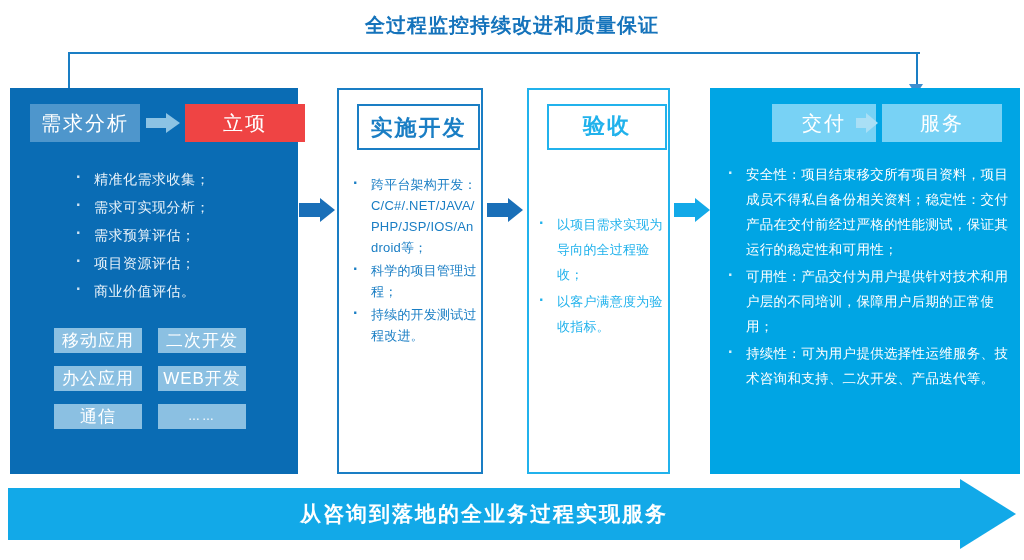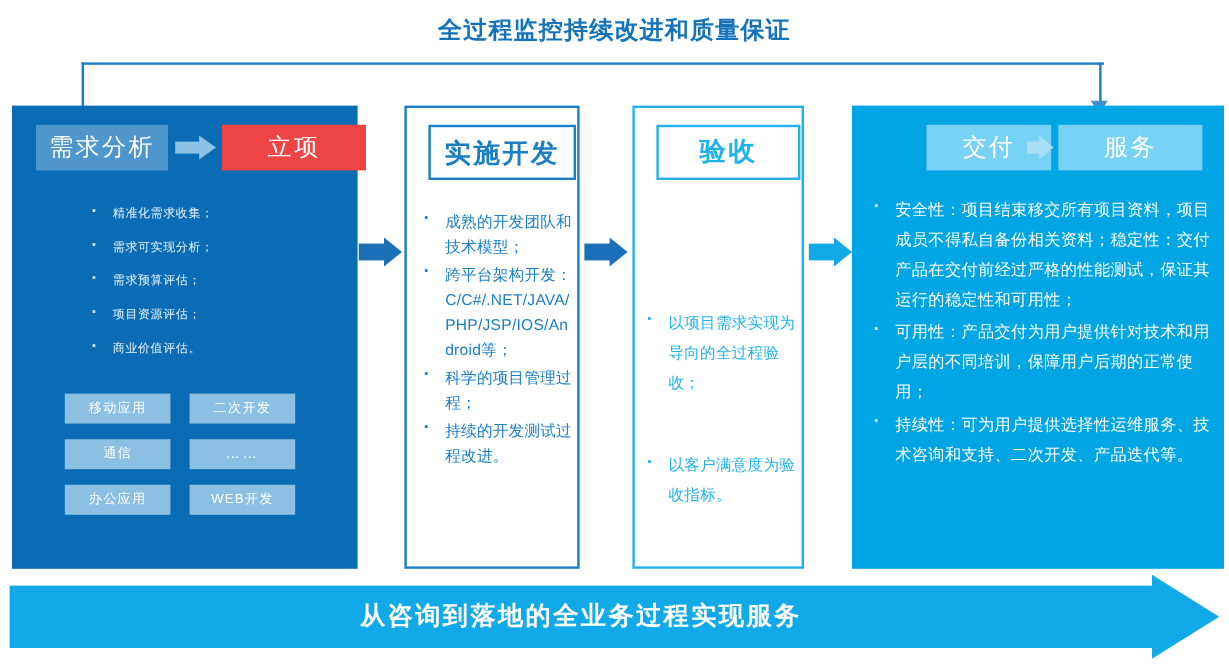--- a/index.html
+++ b/index.html
@@ -119,48 +119,48 @@
   }
   ul.blist li:before{
     content:"\00B7";
     position:absolute;left:8px;top:-2px;
     font-size:16px;font-weight:bold;
   }
 
   
   .p1 .body{position:absolute;left:58px;top:78px;width:220px;}
   .p1 ul.blist li{
-    color:#eaf3fa;font-size:10px;line-height:26px;letter-spacing:0.5px;
+    color:#eaf3fa;font-size:14px;line-height:26px;letter-spacing:0.5px;
   }
   .p1 ul.blist li:before{color:#cfe3f3;}
 
   
   .tags{position:absolute;left:44px;top:240px;width:220px;}
   .tagrow{display:flex;gap:16px;margin-bottom:13px;}
   .tag{
     width:88px;height:25px;line-height:25px;
     background:#8bc0e2;color:#ffffff;
-    text-align:center;font-size:11px;letter-spacing:1px;
+    text-align:center;font-size:17px;letter-spacing:1px;
     box-sizing:border-box;
   }
   .tag.empty{letter-spacing:2px;font-size:12px;}
 
   
   .p2 .body{position:absolute;left:6px;top:84px;width:134px;}
   .p2 ul.blist li{
     color:#1a7ec4;font-size:13px;line-height:21px;letter-spacing:0.2px;
     word-break:break-all;
   }
   .p2 ul.blist li:before{color:#1a7ec4;}
   .mono{font-family:"Liberation Sans","DejaVu Sans",sans-serif;letter-spacing:1px;}
 
   
   .p3 .body{position:absolute;left:2px;top:122px;width:138px;}
   .p3 ul.blist li{
-    color:#21b2ec;font-size:13px;line-height:25px;letter-spacing:0.2px;margin-top:44px;
+    color:#21b2ec;font-size:13px;line-height:25px;letter-spacing:0.2px;
   }
   .p3 ul.blist li:before{color:#21b2ec;}
 
   
   .p4 .body{position:absolute;left:10px;top:74px;width:296px;}
   .p4 ul.blist li{
     color:#ffffff;font-size:13.5px;line-height:25px;letter-spacing:0.3px;
   }
   .p4 ul.blist li:before{color:#d9f1fc;}
 
@@ -221,42 +221,41 @@
           <li>商业价值评估。</li>
         </ul>
       </div>
 
       <div class="tags">
         <div class="tagrow">
           <div class="tag">移动应用</div>
           <div class="tag">二次开发</div>
         </div>
         <div class="tagrow">
+          <div class="tag">办公应用</div>
+          <div class="tag">WEB开发</div>
+        </div>
+        <div class="tagrow">
           <div class="tag">通信</div>
           <div class="tag empty">……</div>
-        </div>
-        <div class="tagrow">
-          <div class="tag">办公应用</div>
-          <div class="tag">WEB开发</div>
         </div>
       </div>
     </div>
 
     <div class="gap-arrow ga1">
       <div class="arr arr-dark">
         <div class="tail"></div>
         <div class="head"></div>
       </div>
     </div>
 
     <div class="panel p2">
       <div class="hdr-box">实施开发</div>
       <div class="body">
         <ul class="blist">
-          <li>成熟的开发团队和技术模型；</li>
           <li class="mono">跨平台架构开发：C/C#/.NET/JAVA/PHP/JSP/IOS/Android等；</li>
           <li>科学的项目管理过程；</li>
           <li>持续的开发测试过程改进。</li>
         </ul>
       </div>
     </div>
 
     <div class="gap-arrow ga2">
       <div class="arr arr-dark">
         <div class="tail"></div>

